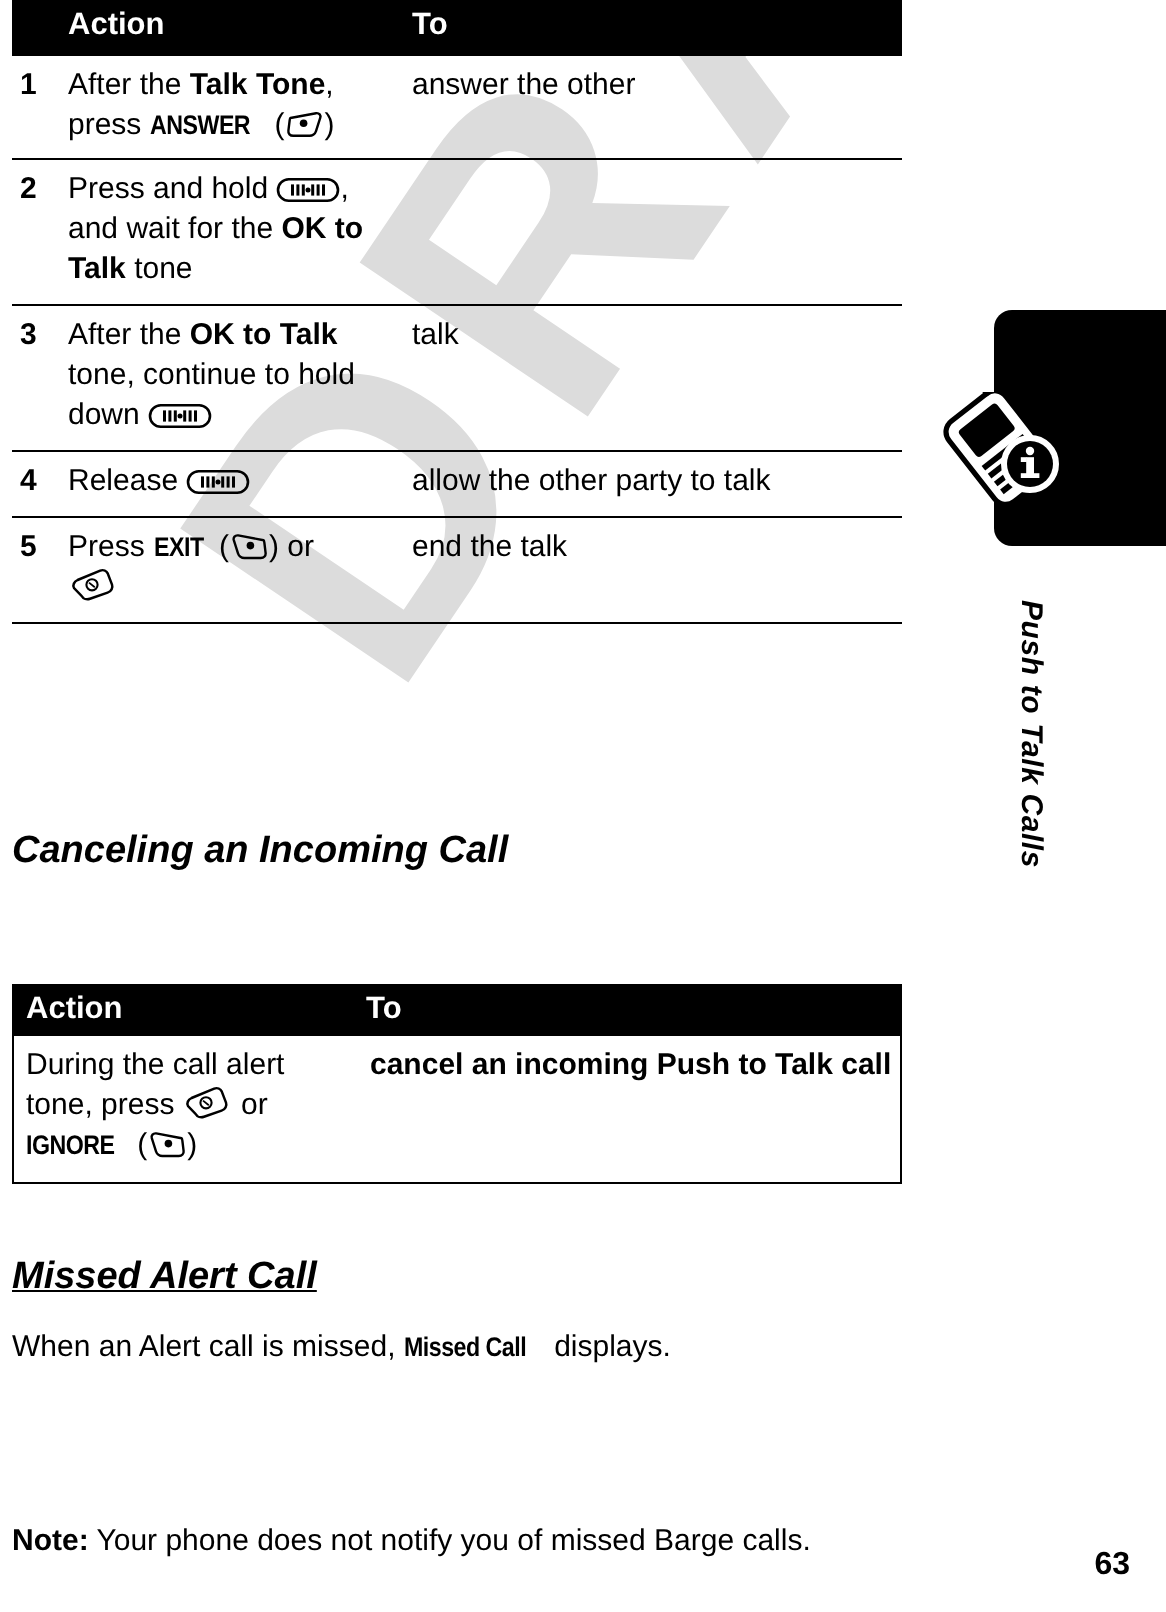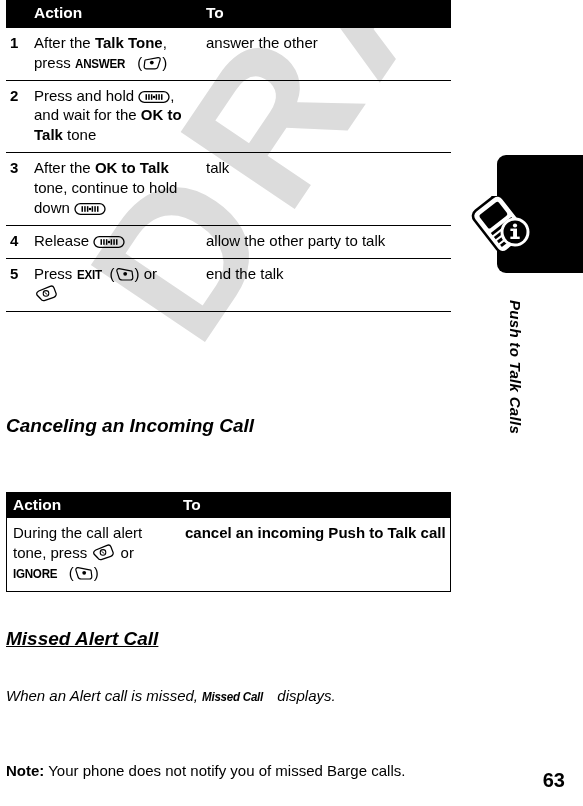--- a/index.html
+++ b/index.html
@@ -169,21 +169,21 @@
     white-space: nowrap;
     transform: rotate(90deg);
     transform-origin: left top;
   }
 
   
   #page-number {
     position: absolute;
     right: 18px;
     bottom: 14px;
-    font-size: 20px;
+    font-size: 16px;
     font-weight: bold;
     z-index: 4;
   }
 </style>
 </head>
 <body>
 
 <div id="watermark">
   <div class="wm-text">DRAFT</div>
 </div>
@@ -298,21 +298,21 @@
                 </svg></span>)
           </td>
           <td class="b">cancel an incoming Push to Talk call</td>
         </tr>
       </tbody>
     </table>
   </div>
 
   <div class="sec-head" style="top:628px;text-decoration:underline;">Missed Alert Call</div>
 
-  <div class="para" style="top:686px;font-style:italic;">
+  <div class="para" style="top:664px;">
     <span>When an Alert call is missed, </span><span class="disp">Missed Call</span><span> displays.</span>
   </div>
 
   <div class="para" style="top:761px;">
     <span class="bold">Note:</span><span> Your phone does not notify you of missed Barge calls.</span>
   </div>
 
 </div>
 
 <div id="sidebar">

